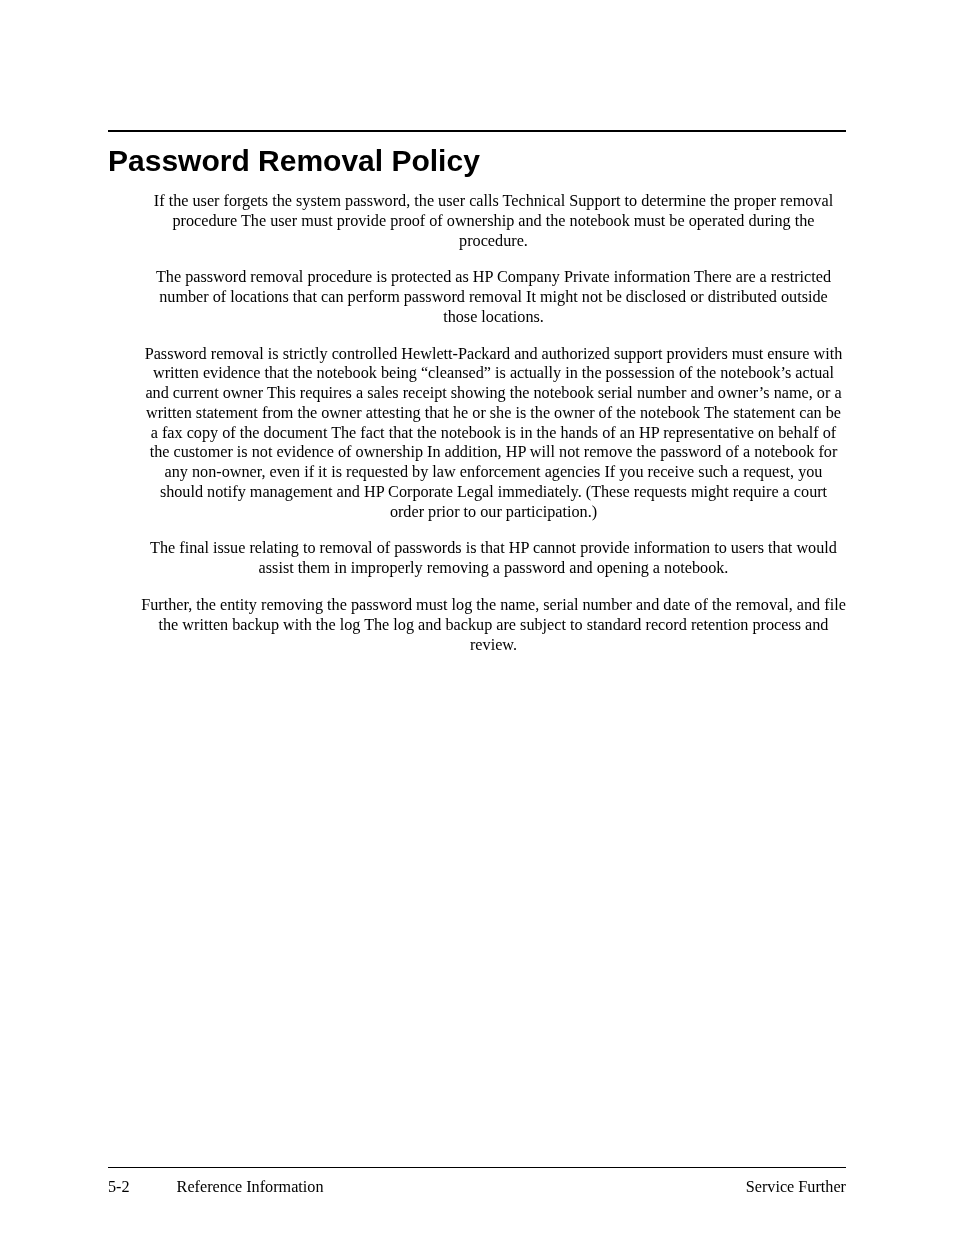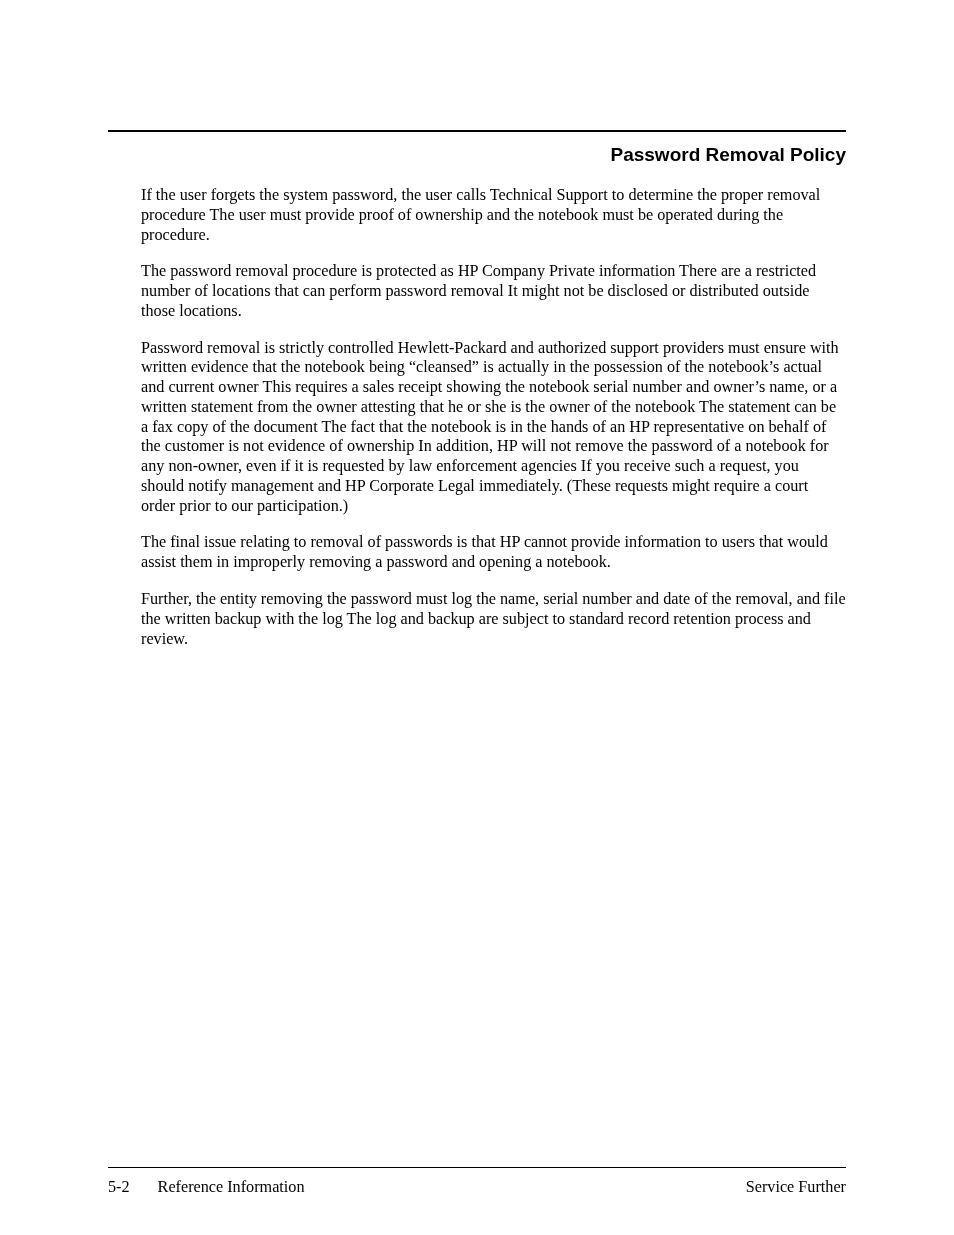--- a/index.html
+++ b/index.html
@@ -17,54 +17,53 @@
     .page {
       padding: 130px 108px 0 108px;
     }
     .rule {
       border-top: 2px solid #000;
       margin-bottom: 12px;
     }
     .heading {
       font-family: Arial, Helvetica, sans-serif;
       font-weight: bold;
-      font-size: 19px;
-      margin-bottom: 20px;
+      font-size: 30px;
+      margin-bottom: 14px;
       color: #000;
-      text-align: right;
     }
     .body-text {
       padding-left: 33px;
     }
     .para {
       font-size: 16.2px;
       line-height: 1.22;
       color: #000;
       margin-bottom: 17px;
-      text-align: left;
+      text-align: center;
     }
     .footer {
       position: absolute;
       left: 108px;
       right: 108px;
       bottom: 38px;
     }
     .footer-rule {
       border-top: 1px solid #000;
       margin-bottom: 10px;
     }
     .footer-row {
       display: flex;
       justify-content: space-between;
       font-size: 16.2px;
       color: #000;
     }
     .footer-left {
       display: flex;
-      gap: 28px;
+      gap: 47px;
     }
   </style>
 </head>
 <body>
 
 <div class="page">
   <div class="rule"></div>
   <h1 class="heading">Password Removal Policy</h1>
   <div class="body-text">
     <p class="para">If the user forgets the system password, the user calls Technical Support to determine the proper removal procedure The user must provide proof of ownership and the notebook must be operated during the procedure.</p>

